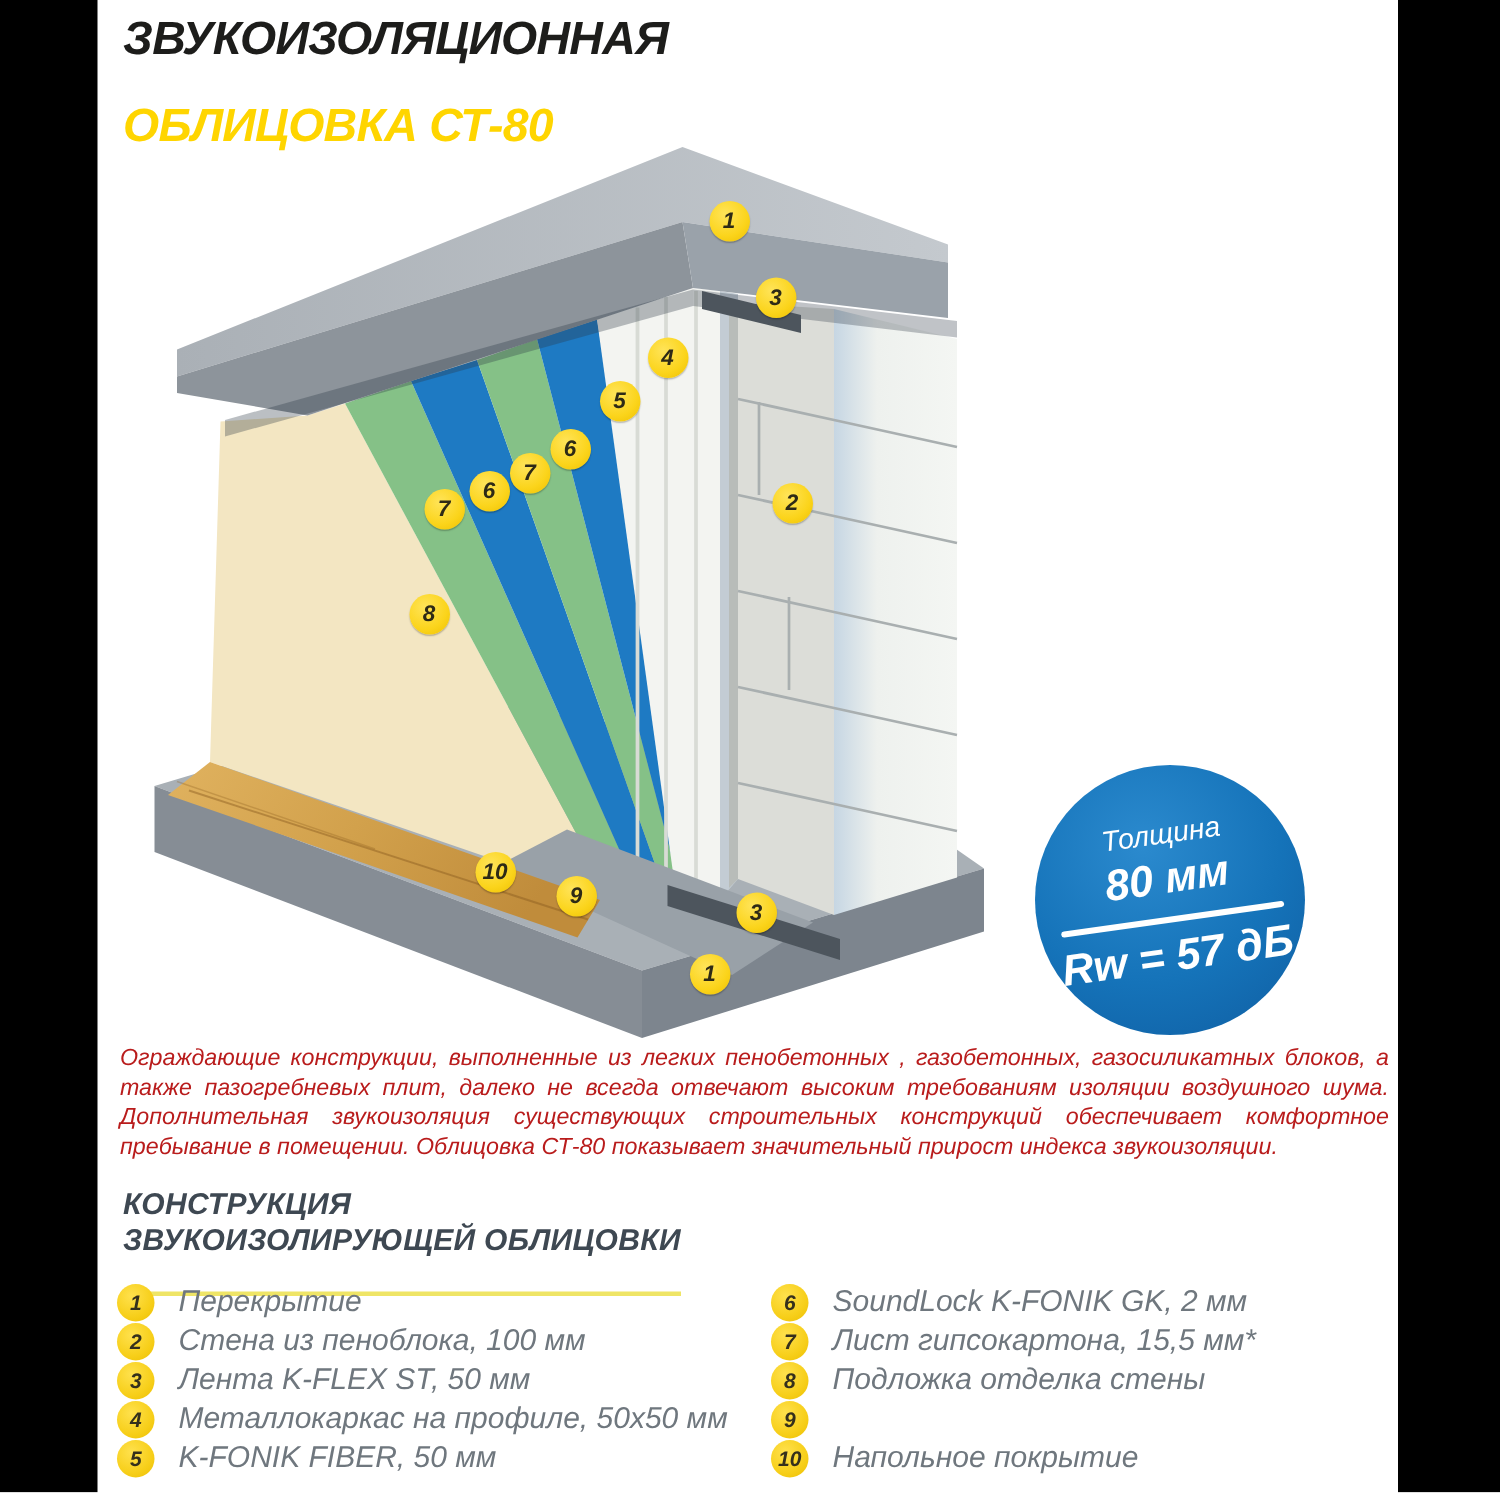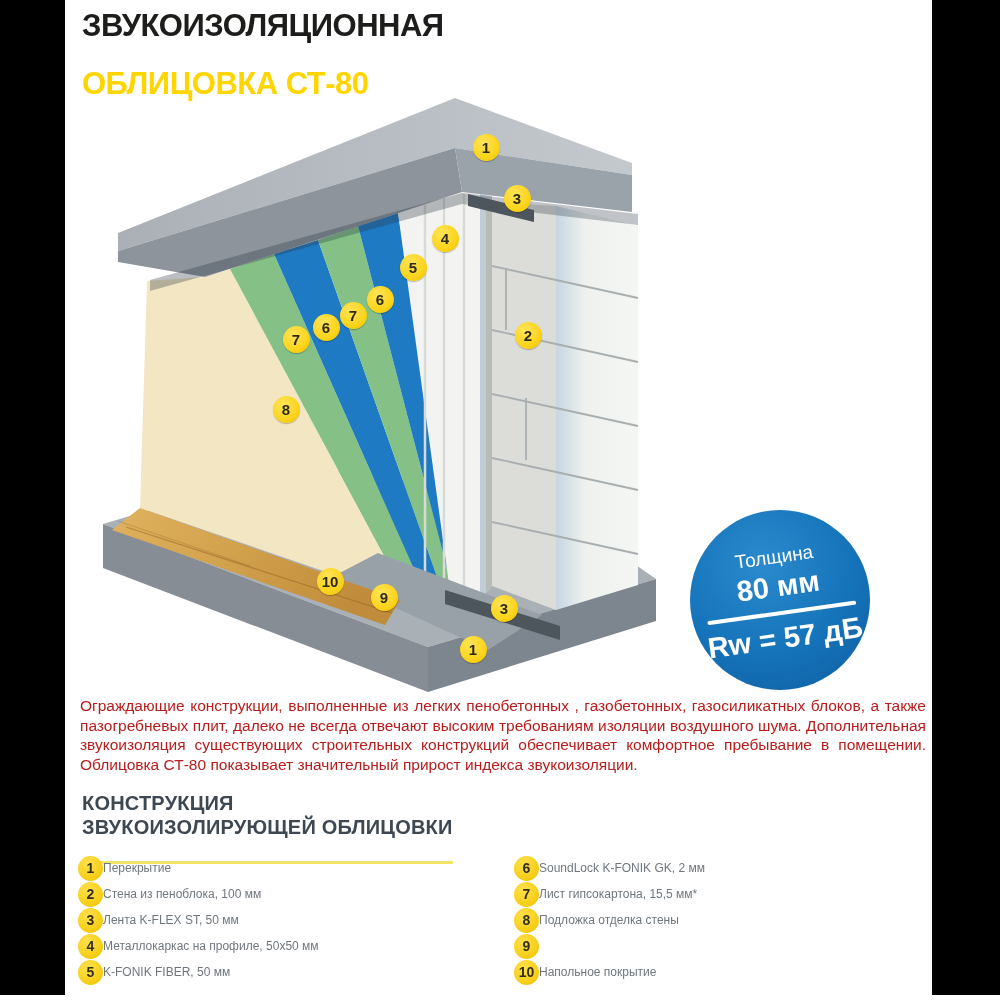--- a/index.html
+++ b/index.html
@@ -1,16 +1,16 @@
 <!DOCTYPE html>
 <html><head>
 <meta charset="utf-8">
 <style>
   html,body{margin:0;padding:0;background:#fff;font-family:"Liberation Sans", sans-serif;}
-  .canvas{position:relative;width:1000px;height:995px;background:#ffffff;overflow:hidden;}
+  .canvas{position:relative;width:1000px;height:995px;background:#ffffff;overflow:hidden;font-style:italic;}
   .pillarbox{position:absolute;top:0;bottom:0;background:#000;z-index:60;}
   .pillarbox.left{left:0;width:65px;}
   .pillarbox.right{right:0;width:68px;}
 
   .title-line1{position:absolute;left:82px;top:8px;font-size:31px;font-weight:bold;
     letter-spacing:-0.5px;color:#1d1d1b;white-space:nowrap;z-index:10;}
   .title-line2{position:absolute;left:82px;top:66px;font-size:31px;font-weight:bold;
     letter-spacing:-0.5px;color:#ffd500;white-space:nowrap;z-index:10;}
 
   .diagram-svg{position:absolute;left:0;top:0;width:1000px;height:1000px;z-index:1;}
@@ -37,21 +37,21 @@
     border-bottom:3px solid #efe566;padding-bottom:22px;}
   .section-heading div{font-size:20px;font-weight:bold;color:#3e4852;line-height:24px;letter-spacing:0.2px;}
 
   .legend-col{position:absolute;top:855px;z-index:10;}
   .legend-col.left{left:78px;}
   .legend-col.right{left:514px;}
   .legend-row{display:flex;align-items:center;height:26px;}
   .legend-num{width:25px;height:25px;border-radius:50%;flex:0 0 25px;
     background:radial-gradient(circle at 38% 32%, #ffe14d, #f7cf1a 60%, #ecbe00);
     color:#35301c;font-size:14px;font-weight:bold;display:flex;align-items:center;justify-content:center;}
-  .legend-label{font-size:12px;color:#6f777e;white-space:nowrap;}
+  .legend-label{margin-left:16px;font-size:20px;color:#6f777e;white-space:nowrap;}
 </style>
 </head>
 <body>
 
 <div class="canvas">
 
   <div class="title-line1">ЗВУКОИЗОЛЯЦИОННАЯ</div>
   <div class="title-line2">ОБЛИЦОВКА СТ-80</div>
 
   <svg class="diagram-svg" viewBox="0 0 1000 1000">

